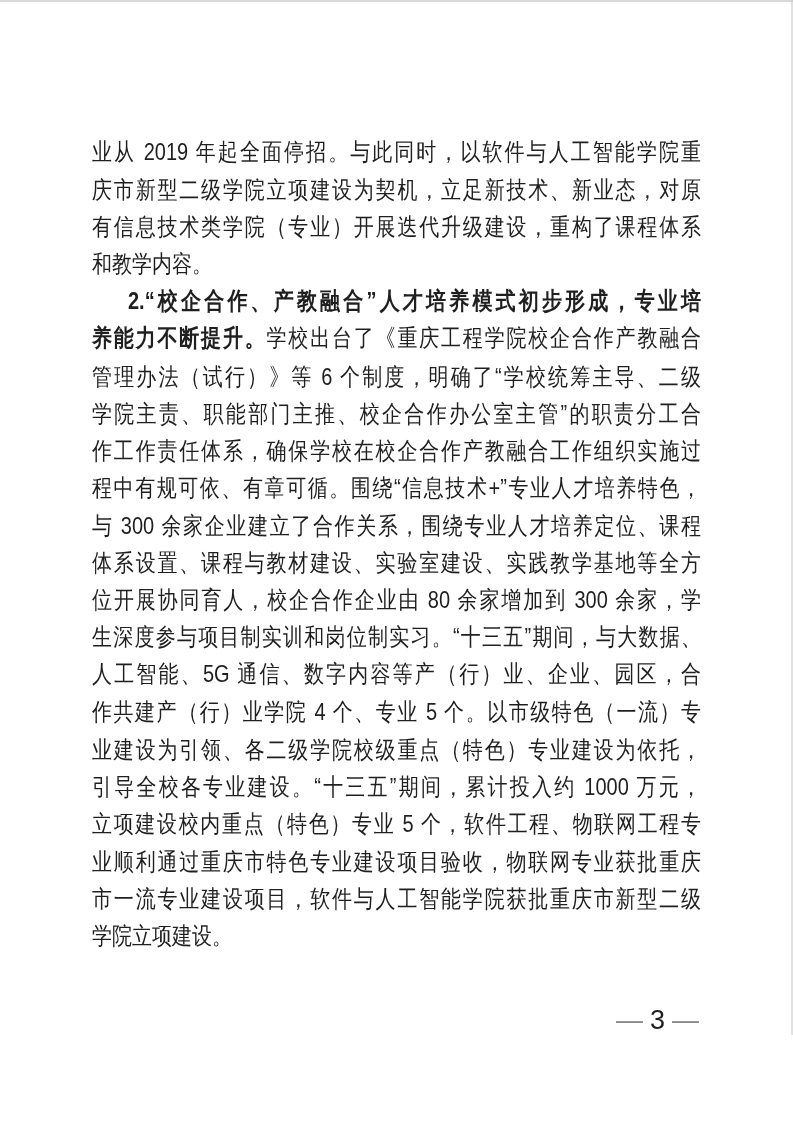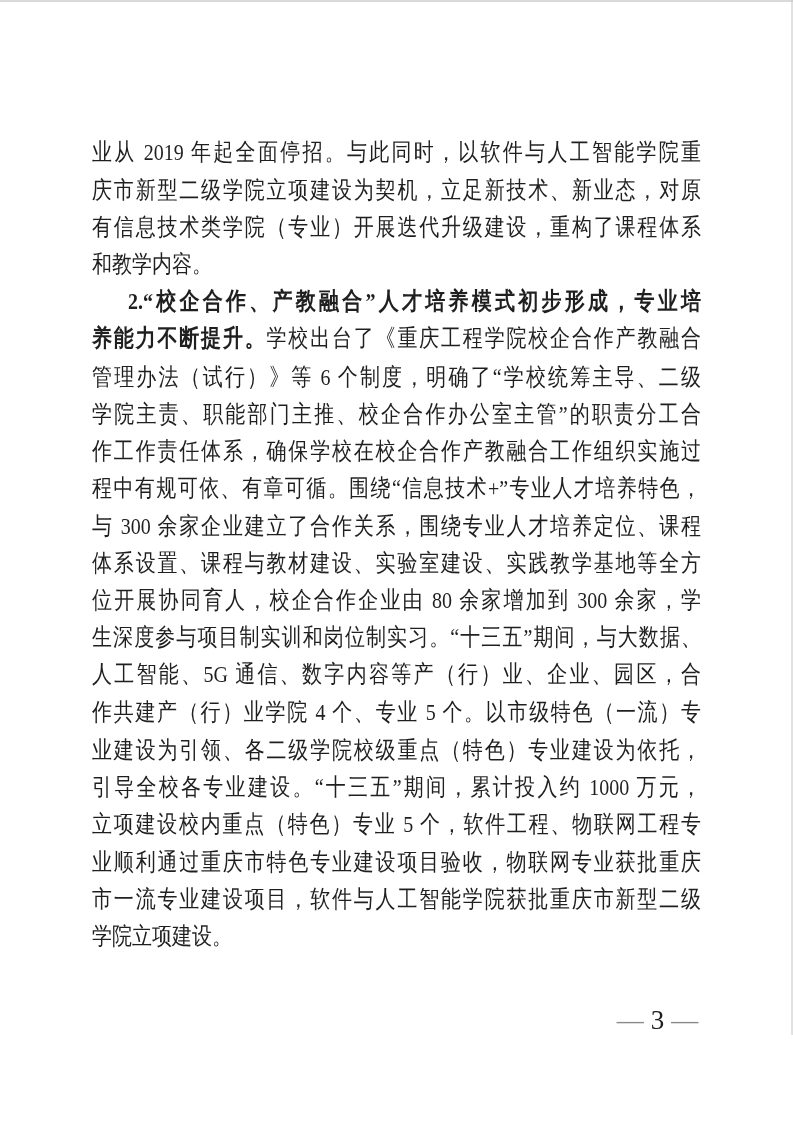--- a/index.html
+++ b/index.html
@@ -6,21 +6,21 @@
     margin: 0;
     padding: 0;
     background: #ffffff;
   }
   .page {
     position: relative;
     width: 793px;
     height: 1035px;
     background: #ffffff;
     overflow: hidden;
-    font-family: Liberation Serif, serif;
+    font-family: Liberation Sans, sans-serif;
     box-sizing: border-box;
   }
   
   .edge-top {
     position: absolute;
     top: 0; left: 0;
     width: 100%; height: 2px;
     background: #b9b9b9;
     opacity: 0.55;
   }

